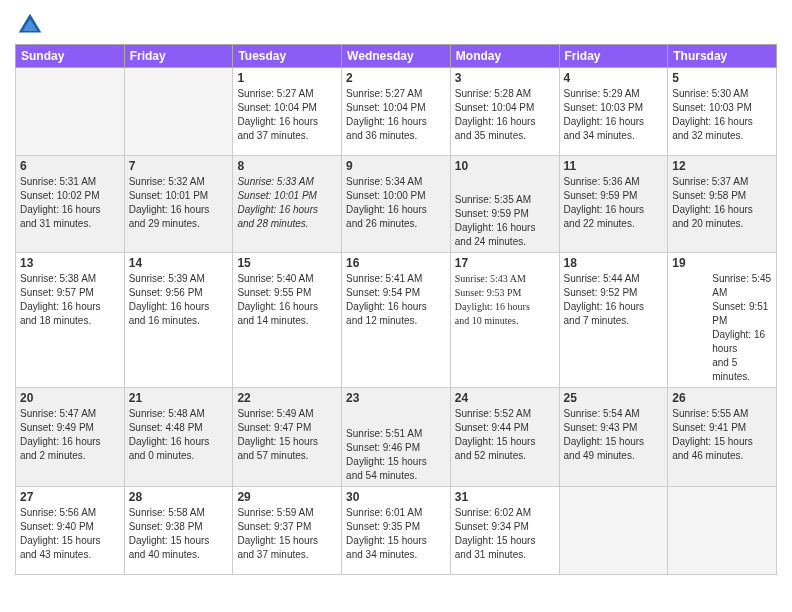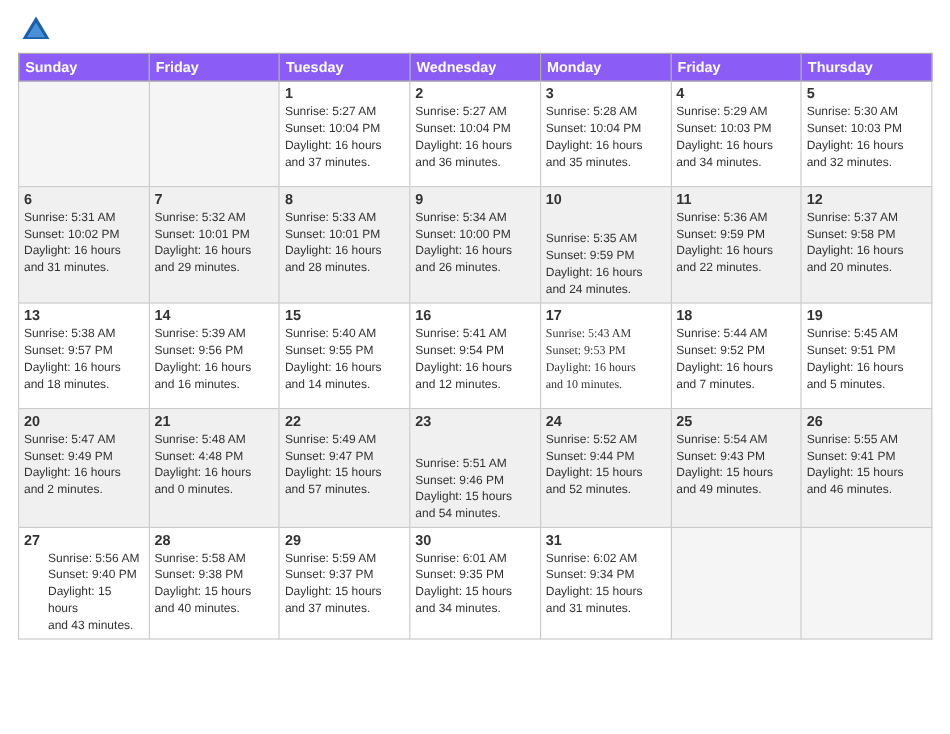--- a/index.html
+++ b/index.html
@@ -181,21 +181,21 @@
           </td>
           <td class="shaded">
             <span class="day-number">7</span>
             <div class="day-info" style="white-space: pre-line;">Sunrise: 5:32 AM
 Sunset: 10:01 PM
 Daylight: 16 hours
 and 29 minutes.</div>
           </td>
           <td class="shaded">
             <span class="day-number">8</span>
-            <div class="day-info" style="white-space: pre-line;">Sunrise: 5:33 AM
+            <div class="day-info" style="white-space: pre-line; font-style: italic;">Sunrise: 5:33 AM
 Sunset: 10:01 PM
 Daylight: 16 hours
 and 28 minutes.</div>
           </td>
           <td class="shaded">
             <span class="day-number">9</span>
             <div class="day-info" style="white-space: pre-line;">Sunrise: 5:34 AM
 Sunset: 10:00 PM
 Daylight: 16 hours
 and 26 minutes.</div>
@@ -260,21 +260,21 @@
           </td>
           <td>
             <span class="day-number">18</span>
             <div class="day-info" style="white-space: pre-line;">Sunrise: 5:44 AM
 Sunset: 9:52 PM
 Daylight: 16 hours
 and 7 minutes.</div>
           </td>
           <td>
             <span class="day-number">19</span>
-            <div class="day-info" style="white-space: pre-line;">Sunrise: 5:45 AM
+            <div class="day-info" style="white-space: pre-line; margin-left: 40px;">Sunrise: 5:45 AM
 Sunset: 9:51 PM
 Daylight: 16 hours
 and 5 minutes.</div>
           </td>
         </tr>
         <tr>
           <td class="shaded">
             <span class="day-number">20</span>
             <div class="day-info" style="white-space: pre-line;">Sunrise: 5:47 AM
 Sunset: 9:49 PM
@@ -320,21 +320,21 @@
             <span class="day-number">26</span>
             <div class="day-info" style="white-space: pre-line;">Sunrise: 5:55 AM
 Sunset: 9:41 PM
 Daylight: 15 hours
 and 46 minutes.</div>
           </td>
         </tr>
         <tr>
           <td>
             <span class="day-number">27</span>
-            <div class="day-info" style="white-space: pre-line; margin-left: 20px;">Sunrise: 5:56 AM
+            <div class="day-info" style="white-space: pre-line;">Sunrise: 5:56 AM
 Sunset: 9:40 PM
 Daylight: 15 hours
 and 43 minutes.</div>
           </td>
           <td>
             <span class="day-number">28</span>
             <div class="day-info" style="white-space: pre-line;">Sunrise: 5:58 AM
 Sunset: 9:38 PM
 Daylight: 15 hours
 and 40 minutes.</div>

